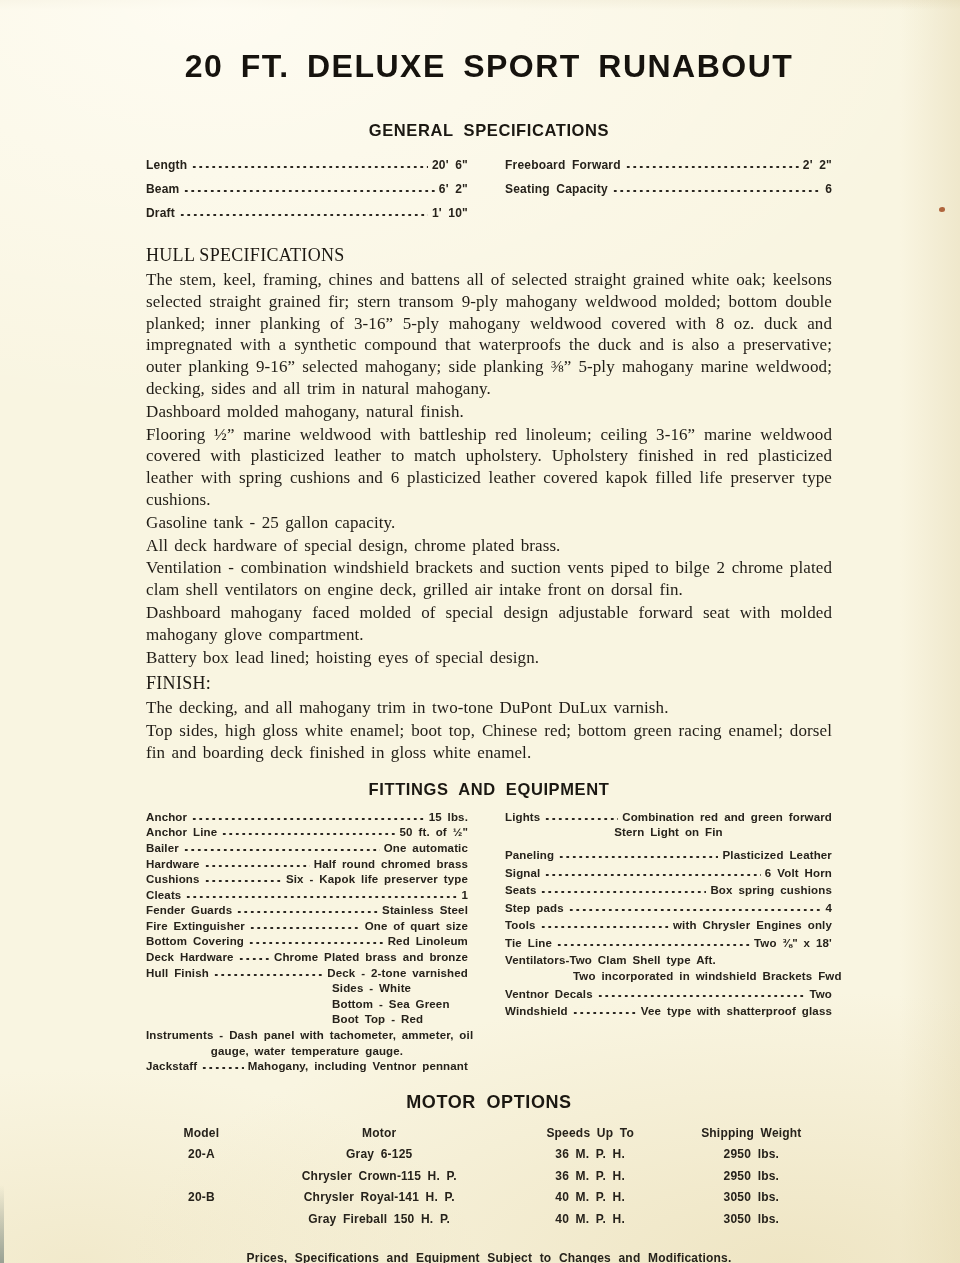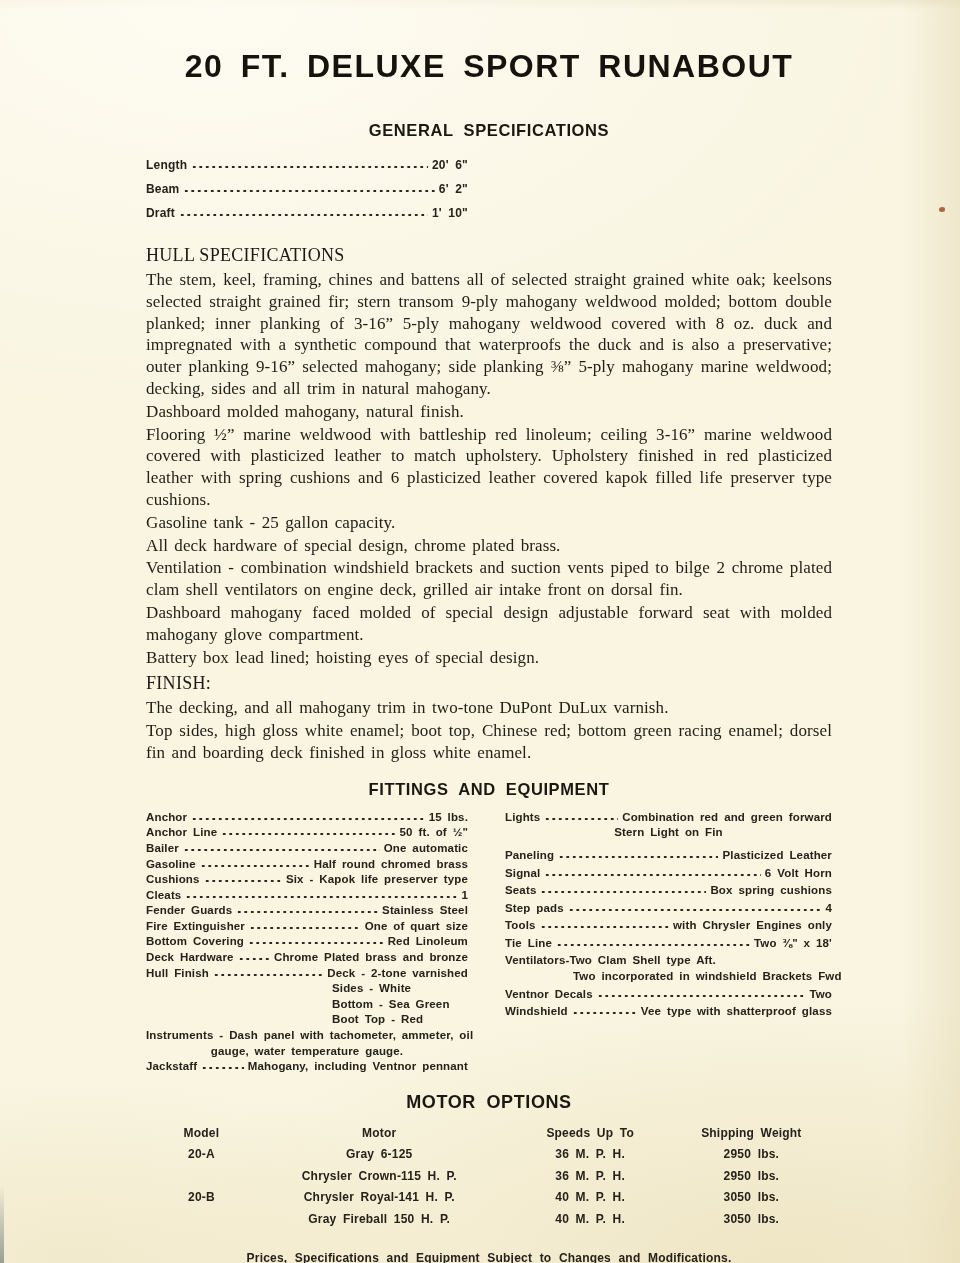--- a/index.html
+++ b/index.html
@@ -125,20 +125,36 @@
             </div>
           </div>
           <div class="spec-block">
             <div class="spec-row">
               <span class="spec-label">Draft</span>
               <span class="leader"></span>
               <span class="spec-value">1' 10"</span>
             </div>
           </div>
         </div>
+      <div class="col-right" id="gen-right">
+          <div class="spec-block">
+            <div class="spec-row">
+              <span class="spec-label">Freeboard Forward</span>
+              <span class="leader"></span>
+              <span class="spec-value">2' 2"</span>
+            </div>
+          </div>
+          <div class="spec-block">
+            <div class="spec-row">
+              <span class="spec-label">Seating Capacity</span>
+              <span class="leader"></span>
+              <span class="spec-value">6</span>
+            </div>
+          </div>
+        </div>
     </div>
 
     <section class="hull">
       <h3 class="serif-heading">HULL SPECIFICATIONS</h3>
       <div class="body-text" id="hull-paras">
           <p>The stem, keel, framing, chines and battens all of selected straight grained white oak; keelsons selected straight grained fir; stern transom 9-ply mahogany weldwood molded; bottom double planked; inner planking of 3-16” 5-ply mahogany weldwood covered with 8 oz. duck and impregnated with a synthetic compound that waterproofs the duck and is also a preservative; outer planking 9-16” selected mahogany; side planking ⅜” 5-ply mahogany marine weldwood; decking, sides and all trim in natural mahogany.</p>
           <p>Dashboard molded mahogany, natural finish.</p>
           <p>Flooring ½” marine weldwood with battleship red linoleum; ceiling 3-16” marine weldwood covered with plasticized leather to match upholstery. Upholstery finished in red plasticized leather with spring cushions and 6 plasticized leather covered kapok filled life preserver type cushions.</p>
           <p>Gasoline tank - 25 gallon capacity.</p>
           <p>All deck hardware of special design, chrome plated brass.</p>
@@ -176,21 +192,21 @@
           </div>
           <div class="spec-block">
             <div class="spec-row">
               <span class="spec-label">Bailer</span>
               <span class="leader"></span>
               <span class="spec-value">One automatic</span>
             </div>
           </div>
           <div class="spec-block">
             <div class="spec-row">
-              <span class="spec-label">Gasoline</span>
+              <span class="spec-label">Hardware</span>
               <span class="leader"></span>
               <span class="spec-value">Half round chromed brass</span>
             </div>
           </div>
           <div class="spec-block">
             <div class="spec-row">
               <span class="spec-label">Cushions</span>
               <span class="leader"></span>
               <span class="spec-value">Six - Kapok life preserver type</span>
             </div>

